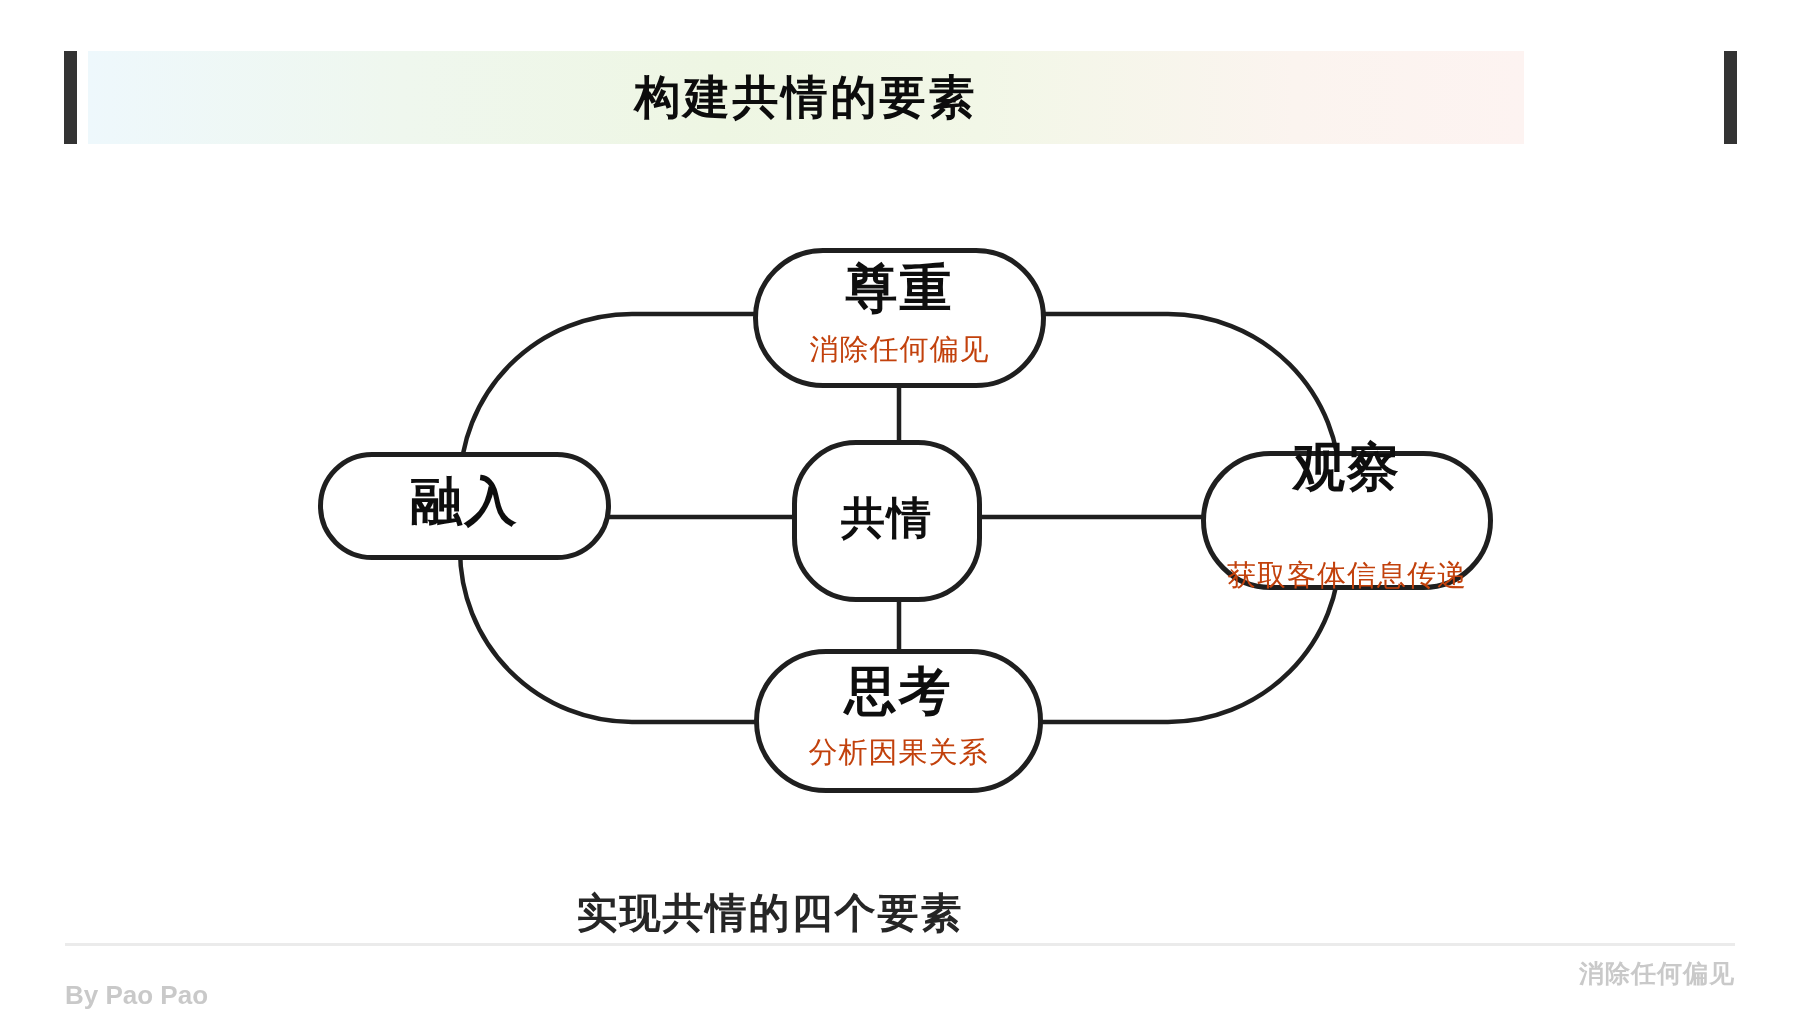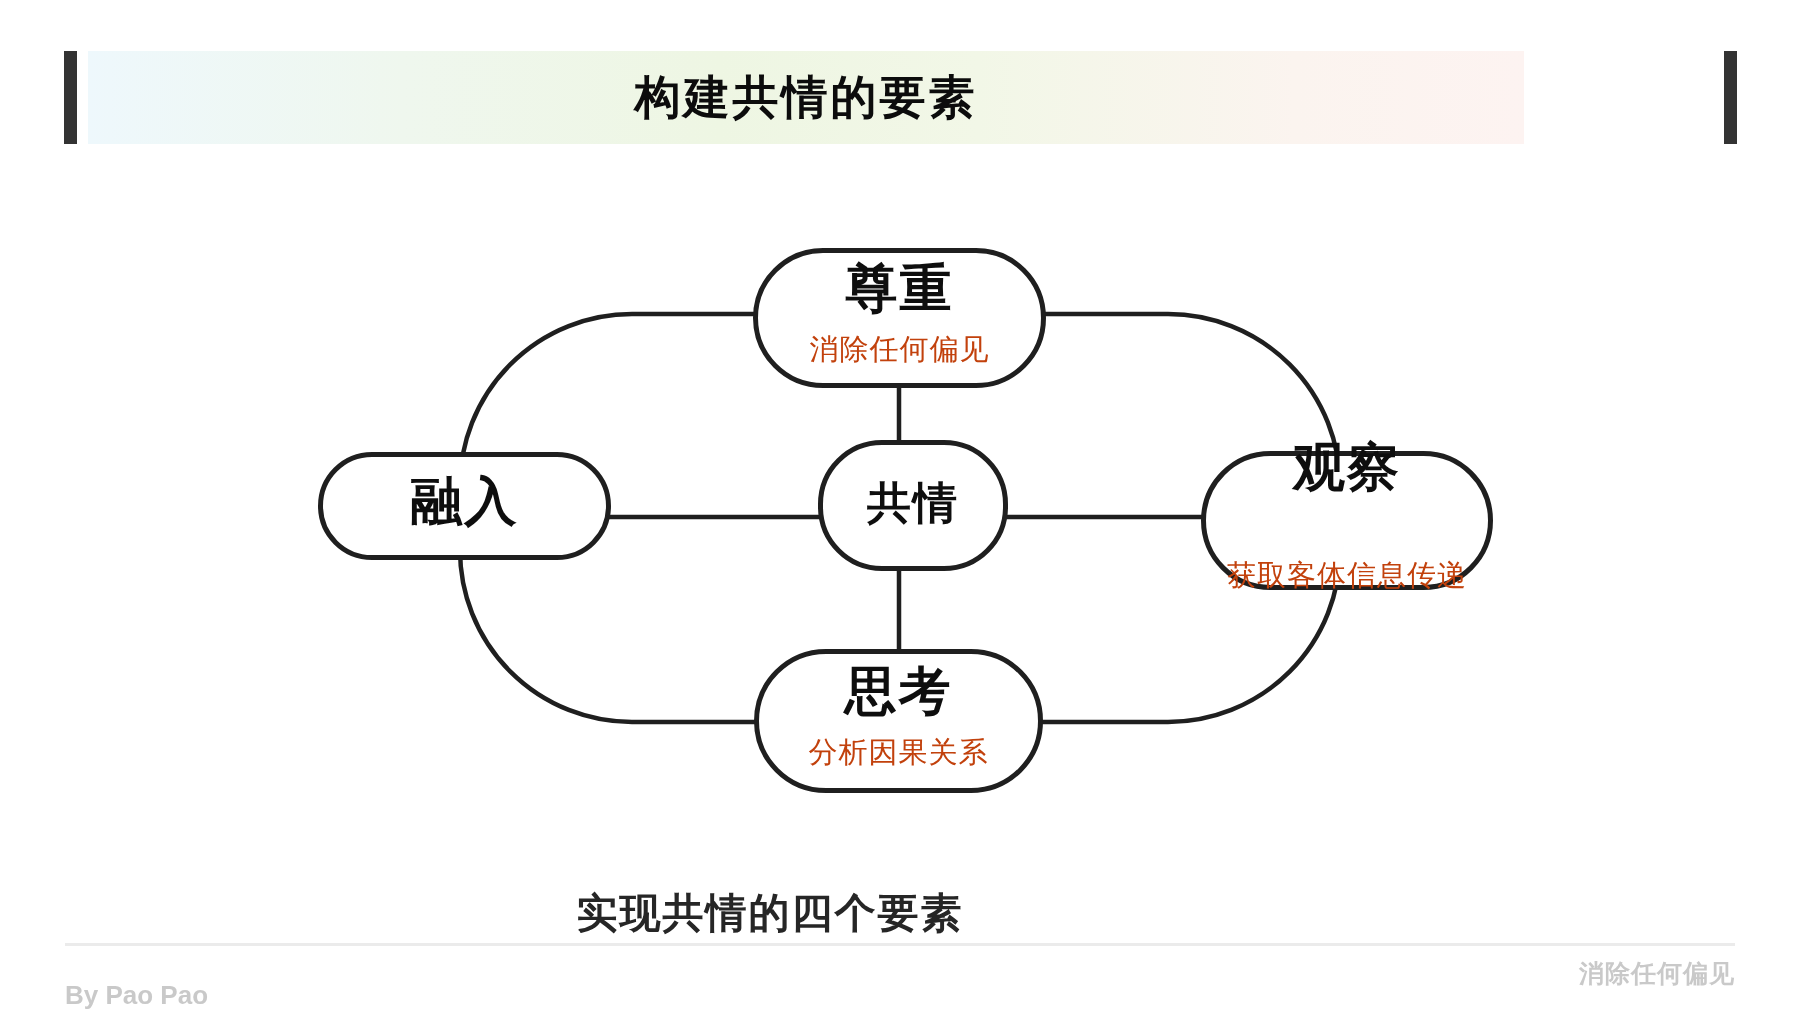--- a/index.html
+++ b/index.html
@@ -71,21 +71,21 @@
     display: flex;
     flex-direction: column;
     align-items: center;
     justify-content: center;
     font-family: Liberation Mono, monospace;
   }
   .node-top    { left: 753px;  top: 248px; width: 293px; height: 140px; }
   .node-left   { left: 318px;  top: 452px; width: 293px; height: 108px; }
   .node-right  { left: 1201px; top: 451px; width: 292px; height: 139px; gap: 47px; }
   .node-bottom { left: 754px;  top: 649px; width: 289px; height: 144px; }
-  .node-center { left: 818px;  top: 440px; width: 190px; height: 131px; border-radius: 64px; }
+  .node-center { left: 792px;  top: 440px; width: 190px; height: 162px; border-radius: 64px; }
 
   .node-title {
     font-size: 52px;
     font-weight: 900;
     line-height: 1;
     letter-spacing: 2px;
     color: #0e0e0e;
   }
   .node-sub {
     margin-top: 11px;

